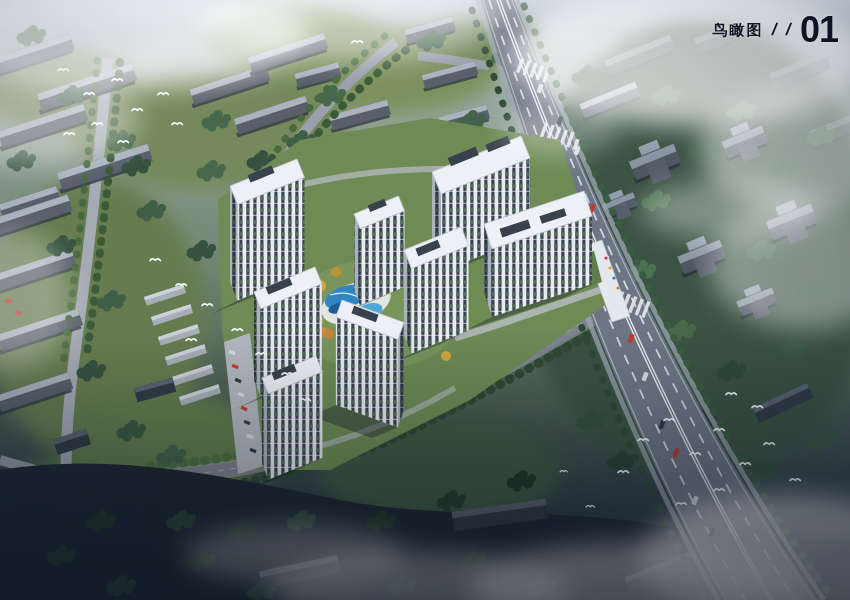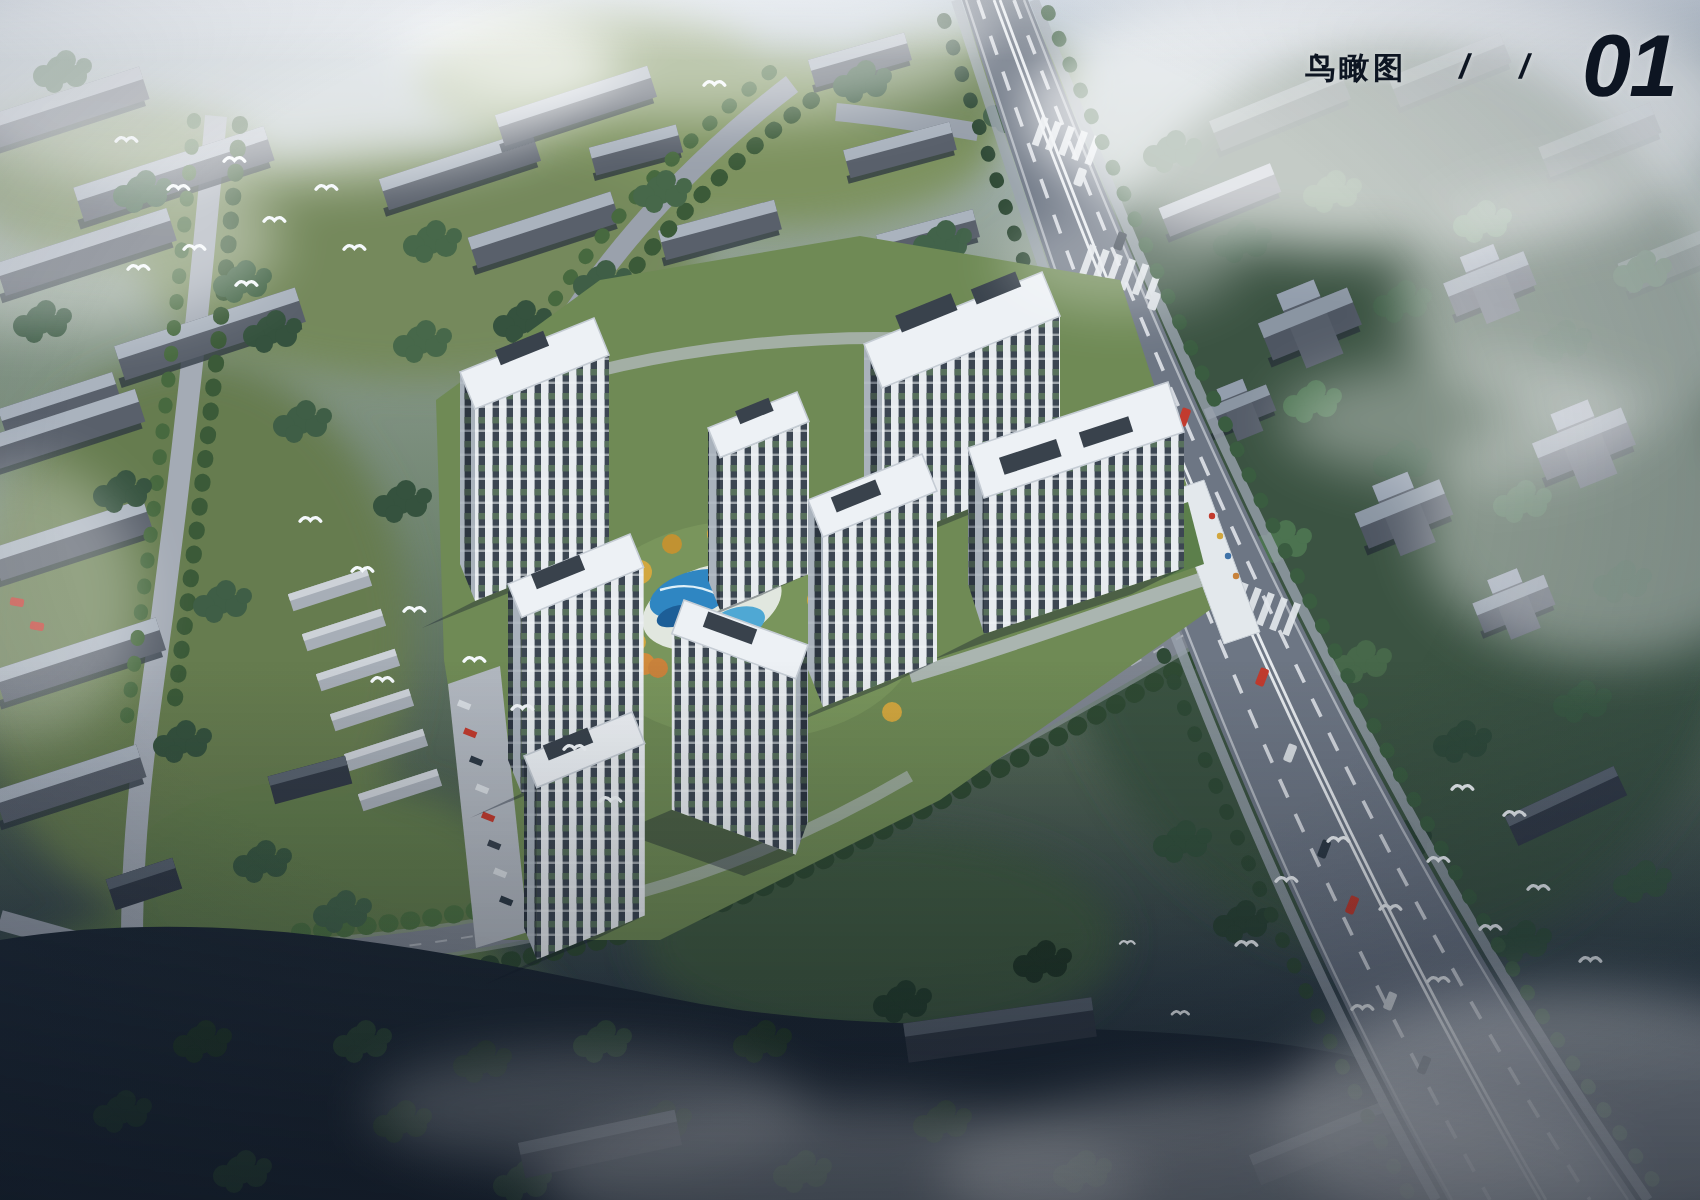--- a/index.html
+++ b/index.html
@@ -1,23 +1,23 @@
 <!DOCTYPE html>
 <html><head>
 <meta charset="utf-8">
 <style>
   html,body{margin:0;padding:0;background:#222;}
   .stage{position:relative;width:850px;height:600px;overflow:hidden;
          font-family:"Liberation Sans",sans-serif;}
   .stage svg{position:absolute;left:0;top:0;display:block;}
-  .caption{position:absolute;top:12px;right:12px;display:flex;align-items:center;gap:26px;
+  .caption{position:absolute;top:12px;right:12px;display:flex;align-items:center;gap:9px;
            color:#0d1522;font-weight:bold;letter-spacing:2px;font-size:15px;
            text-shadow:0 0 3px rgba(255,255,255,.35);z-index:5;}
   .caption .sep{font-size:17px;letter-spacing:0;transform:skewX(-12deg);}
-  .caption .num{font-size:44px;letter-spacing:-1px;line-height:1;font-style:italic;}
+  .caption .num{font-size:36px;letter-spacing:-1px;line-height:1;}
   
   .bw{fill:none;stroke:#f4f8fb;stroke-width:1.7;stroke-linecap:round;}
   .trow{fill:none;stroke-linecap:round;}
   .ru{fill:#39424c;}
   .tsh{fill:rgba(20,30,45,.38);}
   .roofp{fill:#edf1f5;stroke:#c5ccd4;stroke-width:.8;}
   .mark{stroke:#e6eaee;fill:none;}
   .zeb{fill:#e3e7ec;opacity:.92;}
 </style>
 </head>

